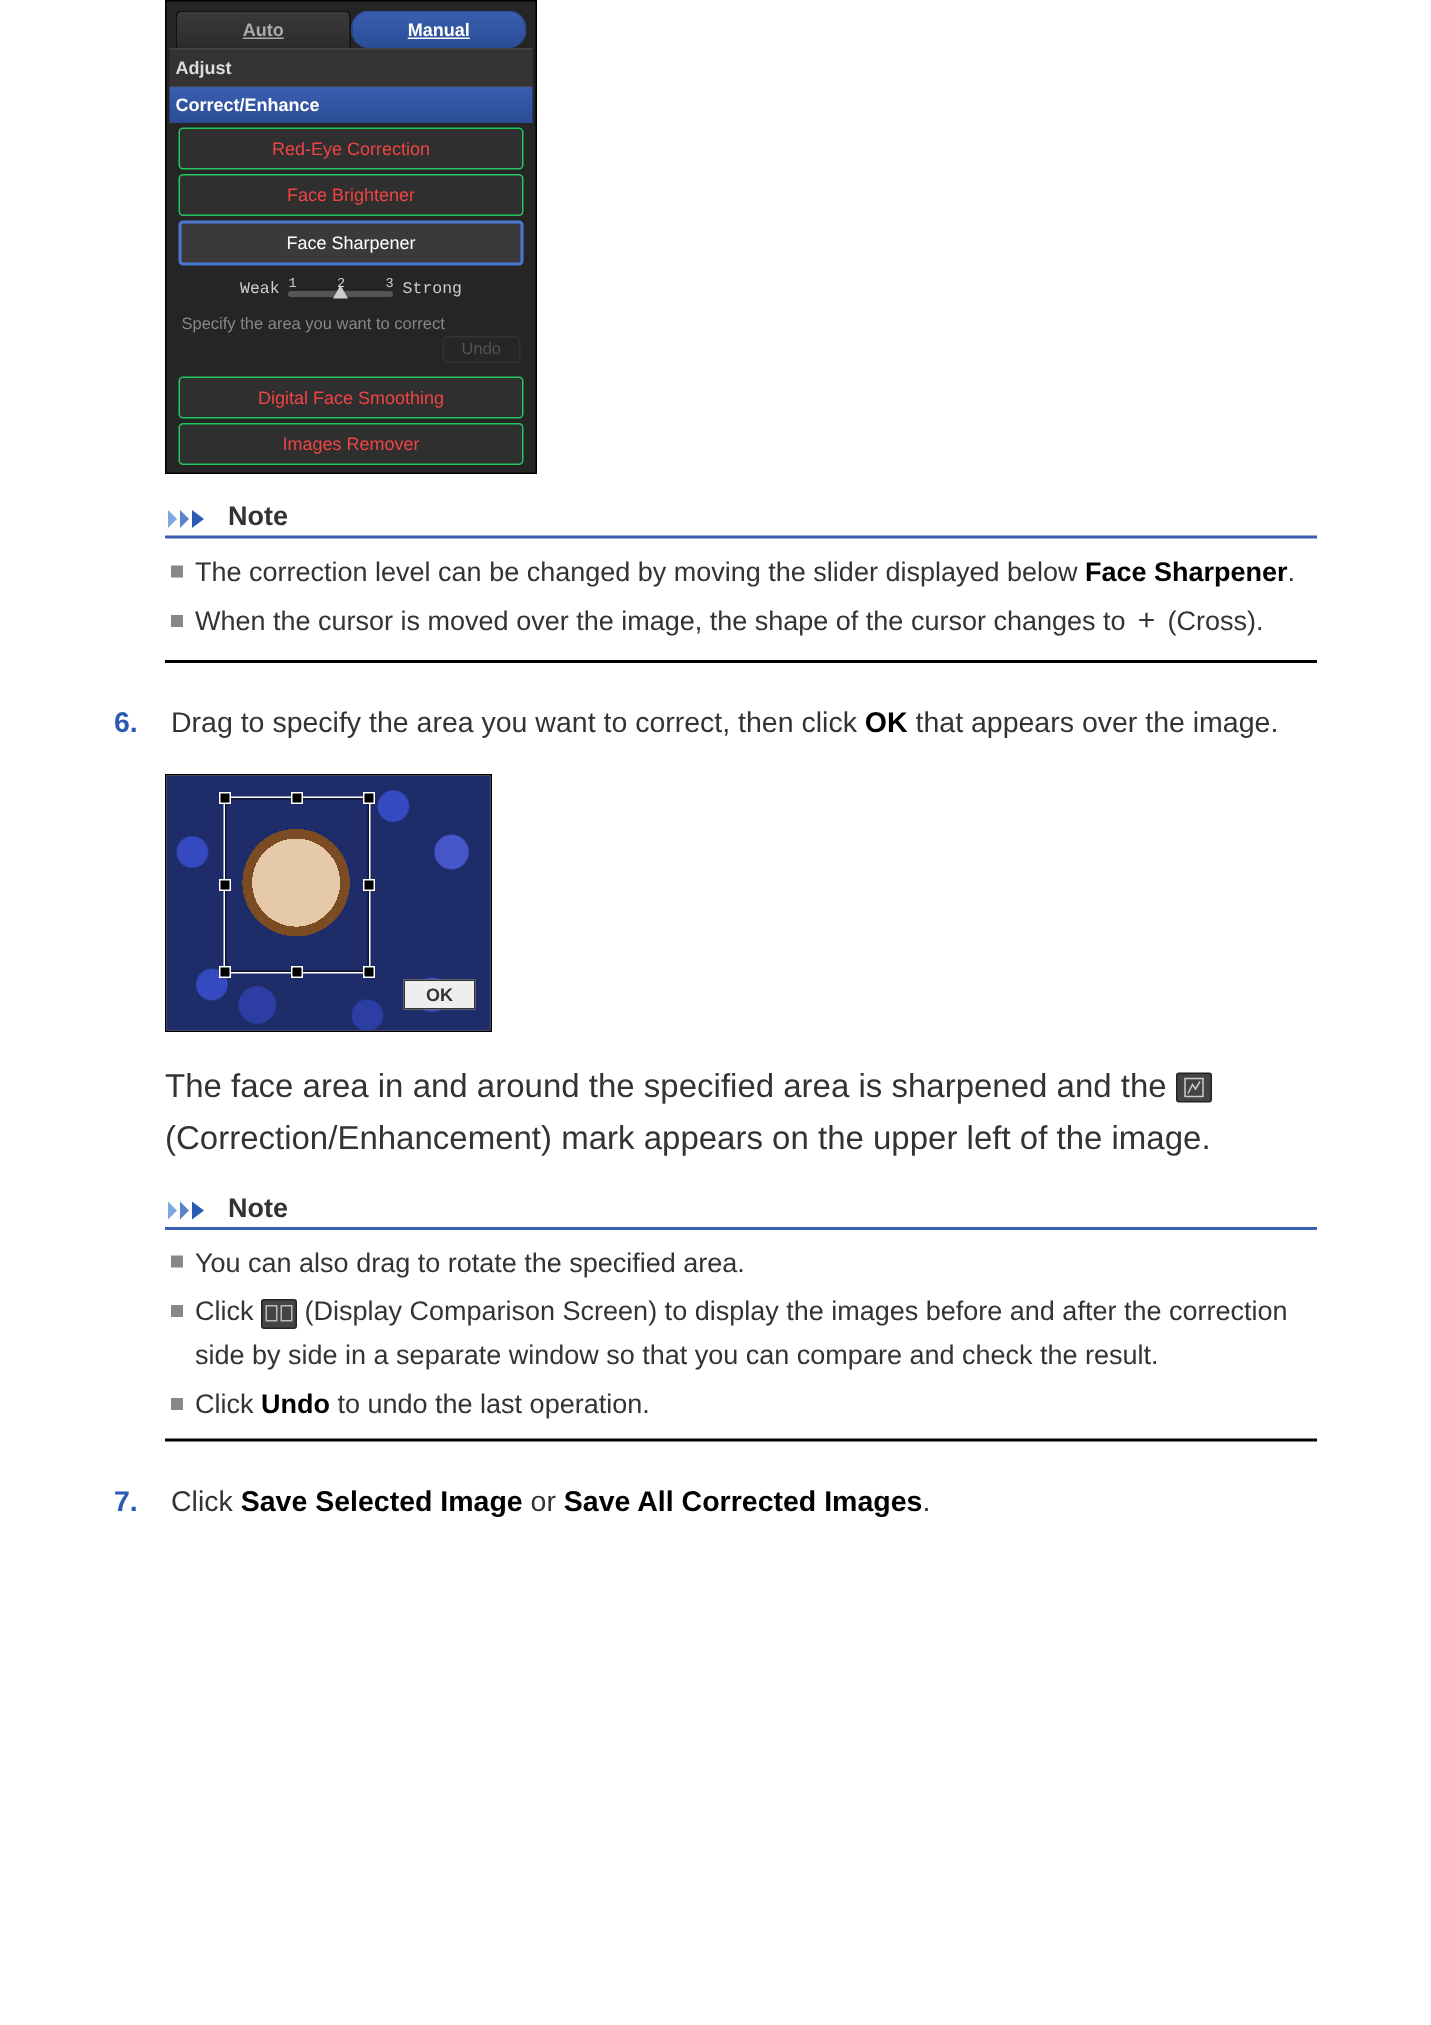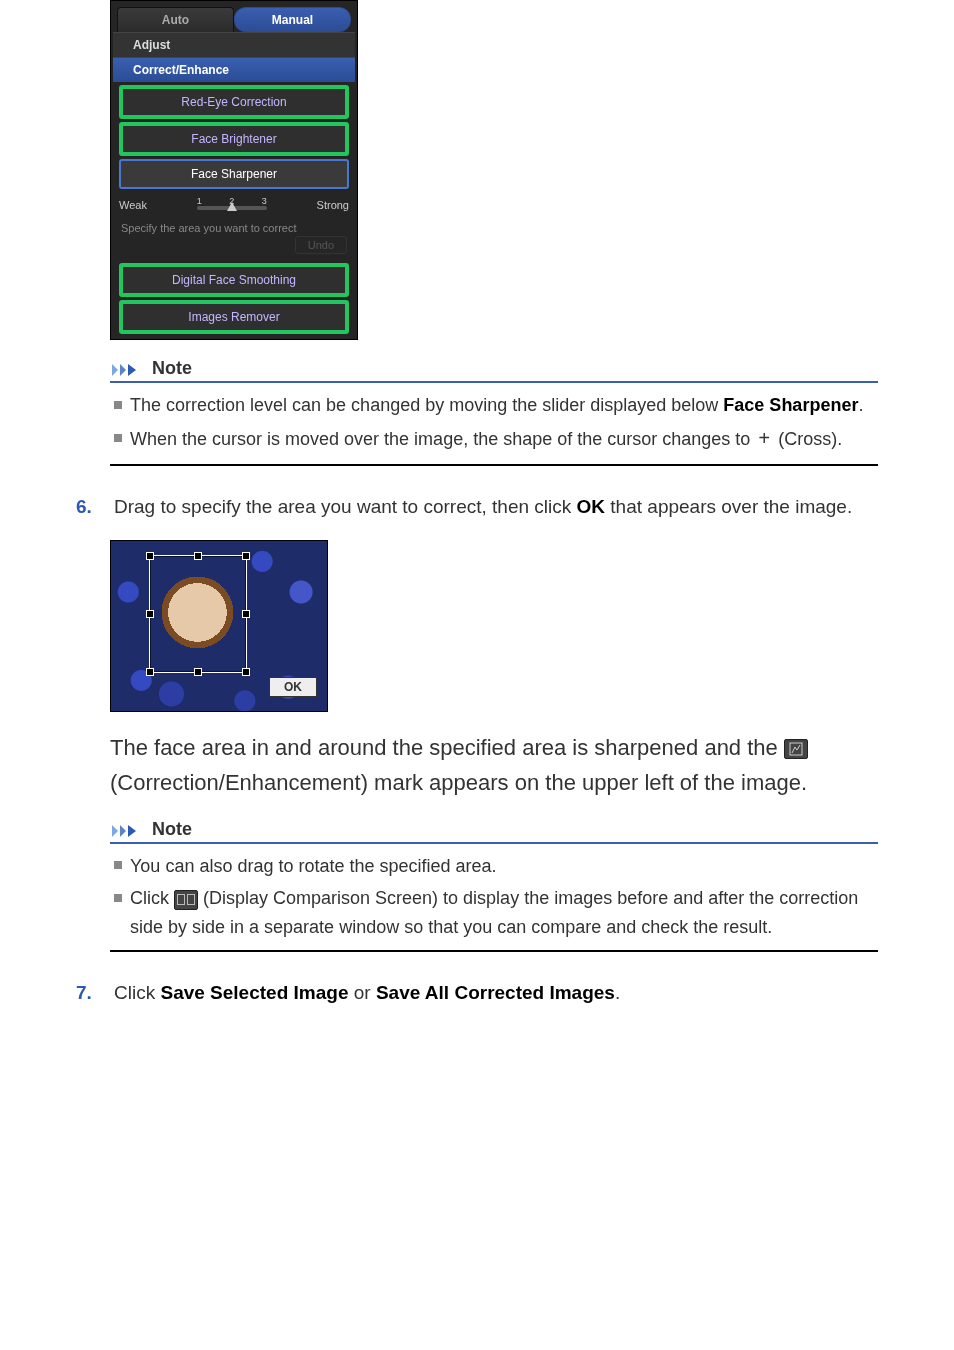--- a/index.html
+++ b/index.html
@@ -31,60 +31,62 @@
   .tab {
     flex: 1;
     text-align: center;
     padding: 5px 0;
     font-weight: bold;
     color: #aaa;
     border: 1px solid #111;
     border-bottom: none;
     background: linear-gradient(#3a3a3a,#2b2b2b);
     border-radius: 4px 4px 0 0;
+    text-decoration: underline;
   }
   .tab.active {
     background: linear-gradient(#3a5fb0,#2b4c95);
     color: #fff;
     border-color: #2b4c95;
     border-radius: 12px;
   }
   .subtab {
-    padding: 5px 20px;
+    padding: 5px 4px;
     color: #ddd;
     font-weight: bold;
     border-top: 1px solid #444;
     background: #333;
   }
   .subtab.active {
     background: linear-gradient(#3a5fb0,#2b4c95);
     color: #fff;
   }
   .option {
     margin: 3px 6px;
     padding: 6px 0;
     text-align: center;
     background: #2f2f2f;
-    border: 4px solid #22c55e;
+    border: 1px solid #22c55e;
     border-radius: 3px;
-    color: #c4b5fd;
+    color: #ef4444;
   }
   .option.selected {
     border: 2px solid #4a78d0;
     color: #fff;
     background: #3a3a3a;
   }
   .sliderrow {
     display:flex;
     align-items:center;
-    justify-content:space-between;
+    justify-content:center;
     gap:6px;
     padding: 4px 6px;
     color:#ccc;
     font-size:11px;
+    font-family:Liberation Mono, monospace;
   }
   .sliderticks {
     position:relative;
     width:70px;
     height:18px;
   }
   .sliderticks .nums {
     display:flex;
     justify-content:space-between;
     font-size:9px;
@@ -377,20 +379,23 @@
             </svg>
         </span>
         <span>Note</span>
       </div>
       <div class="hr"></div>
       <ul class="note-list">
         <li>You can also drag to rotate the specified area.</li>
         <li>
           <span>Click </span><span class="inline-icon split"></span><span> (Display Comparison Screen) to display the images before and after the correction side by side in a separate window so that you can compare and check the result.</span>
         </li>
+        <li>
+          <span>Click </span><b>Undo</b><span> to undo the last operation.</span>
+        </li>
       </ul>
       <div class="tail"></div>
     </div>
   </div>
 
   <div class="indent1">
     <div class="step">
       <div class="num">7.</div>
       <div>
         <span>Click </span><b>Save Selected Image</b><span> or </span><b>Save All Corrected Images</b><span>.</span>

